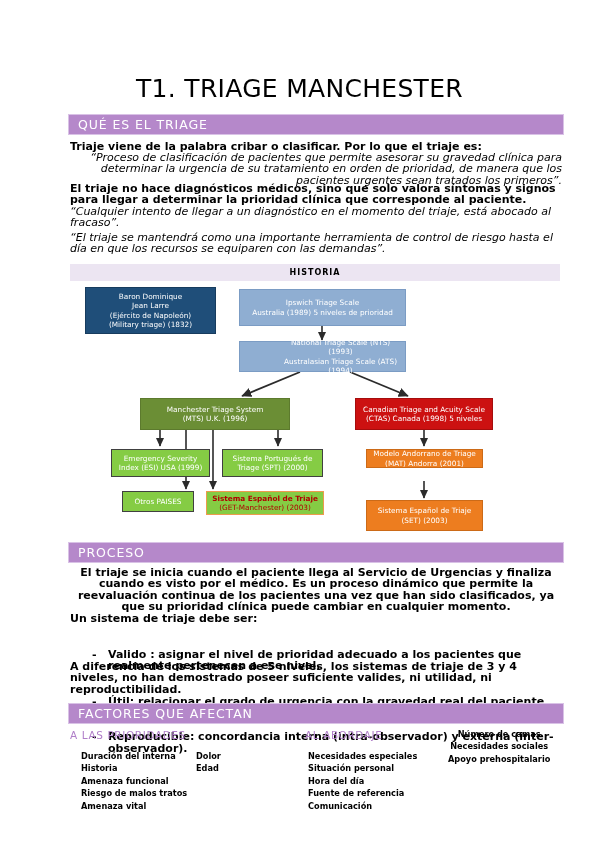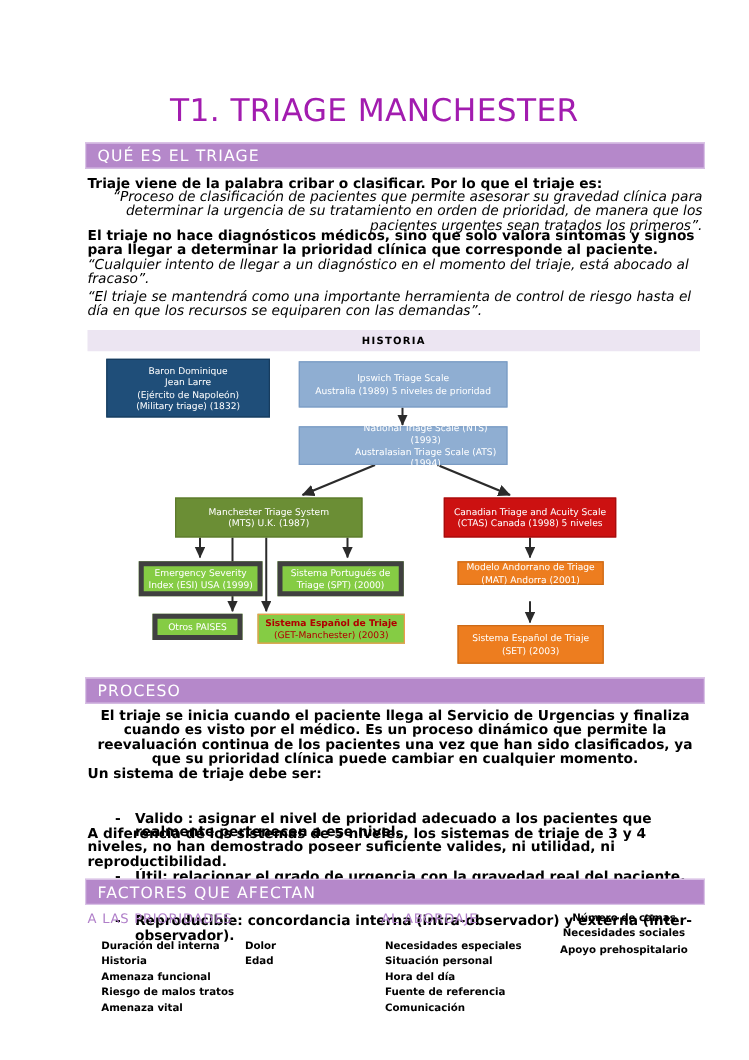--- a/index.html
+++ b/index.html
@@ -23,21 +23,21 @@
 
   
   .doc-title {
     position: absolute;
     left: 0; right: 0;
     top: 74px;
     text-align: center;
     font-size: 25px;
     font-weight: 400;
     letter-spacing: .3px;
-    color: #a21caf;
+    color: #000000;
     font-family: "DejaVu Sans", sans-serif;
   }
 
   
   .sec-bar {
     position: absolute;
     left: 68px;
     width: 496px;
     height: 21px;
     background: #b588ca;
@@ -89,21 +89,21 @@
     text-align: center;
     font-size: 7.3px;
     line-height: 9.4px;
     color: #ffffff;
     font-family: "DejaVu Sans", sans-serif;
     padding: 2px 3px;
   }
   .n-darkblue { background: #1f4e79; border: 1px solid #173c5e; }
   .n-lightblue { background: #8faed2; border: 1px solid #7b9cc4; }
   .n-green    { background: #6b8e35; border: 1px solid #5c7a2d; }
-  .n-lightgreen { background: #85cc44; border: 4px solid #404040; }
+  .n-lightgreen { background: #85cc44; border: 1px solid #404040; }
   .n-red      { background: #cc1111; border: 1px solid #a50d0d; }
   .n-orange   { background: #ed7d1f; border: 1px solid #cc6a17; }
   .n-highlight {
     background: #85cc44;
     border: 1px solid #ed9a4e;
     color: #b00000;
   }
   .n-highlight .l1 { font-weight: 700; }
   .n-highlight .l2 { color: #b00000; font-weight: 400; }
 
@@ -204,21 +204,21 @@
   <div class="node n-lightblue" style="left:239px; top:341px; width:167px; height:31px;padding-left:39px;">
     <div>
       <div>National Triage Scale (NTS) (1993)</div>
       <div>Australasian Triage Scale (ATS) (1994)</div>
     </div>
   </div>
 
   <div class="node n-green" style="left:140px; top:398px; width:150px; height:32px;">
     <div>
       <div>Manchester Triage System</div>
-      <div>(MTS)  U.K. (1987)</div>
+      <div>(MTS)  U.K. (1996)</div>
     </div>
   </div>
 
   <div class="node n-red" style="left:355px; top:398px; width:138px; height:32px;">
     <div>
       <div>Canadian Triage and Acuity Scale</div>
       <div>(CTAS)  Canada (1998) 5 niveles</div>
     </div>
   </div>
 

